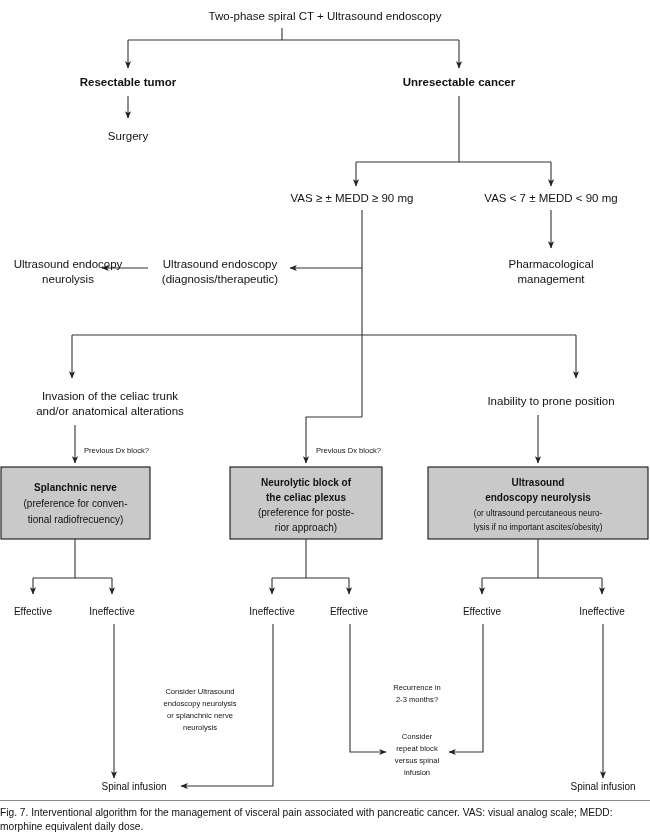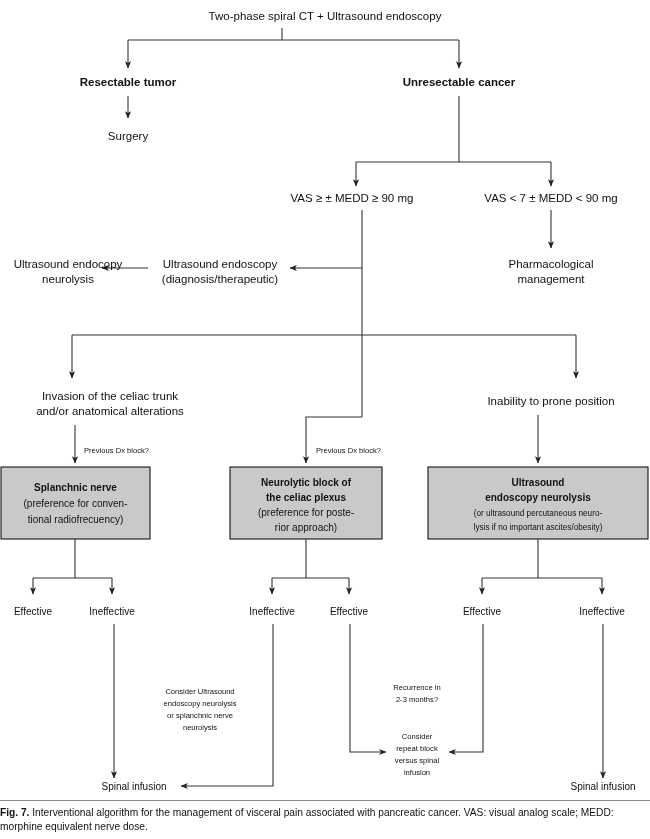--- a/index.html
+++ b/index.html
@@ -14,21 +14,21 @@
   .t13{font-size:11.5px;}
   .t13b{font-size:11.5px;font-weight:bold;}
   .t11{font-size:10px;}
   .t9{font-size:8.2px;}
   .t8{font-size:7.6px;}
   .boxfill{fill:#c9c9c9;stroke:#000000;stroke-width:1;}
   .ln{stroke:#333333;stroke-width:1.1;fill:none;}
   .cap-rule{position:absolute;left:0;top:800px;width:650px;height:1px;background:#8c8c8c;}
   .caption{position:absolute;left:0;top:806px;width:650px;
     font-size:10.2px;line-height:13.5px;color:#111111;}
-  .caption b{font-weight:bold;}
+  .caption b{font-weight:normal;}
 </style>
 </head>
 <body>
 
 <div id="figure">
 
   <svg id="flow" viewBox="0 0 650 795">
     <defs>
       <marker id="ah" markerWidth="9" markerHeight="9" refX="6.2" refY="3.2" orient="auto" markerUnits="strokeWidth">
         <path d="M0,0.4 L6.6,3.2 L0,6.0 L1.6,3.2 z" fill="#222222"></path>
@@ -149,15 +149,15 @@
 
     <path class="ln" d="M603,624 L603,778" marker-end="url(#ah)"></path>
 
     <text class="node-text t11" x="134" y="790" text-anchor="middle">Spinal infusion</text>
     <text class="node-text t11" x="603" y="790" text-anchor="middle">Spinal infusion</text>
   </svg>
 
   <div class="cap-rule"></div>
   <div class="caption">
     <b>Fig. 7.</b>
-    <span>Interventional algorithm for the management of visceral pain associated with pancreatic cancer. VAS: visual analog scale; MEDD: morphine equivalent nerve dose.</span>
+    <span>Interventional algorithm for the management of visceral pain associated with pancreatic cancer. VAS: visual analog scale; MEDD: morphine equivalent daily dose.</span>
   </div>
 </div>
 
 </body></html>

